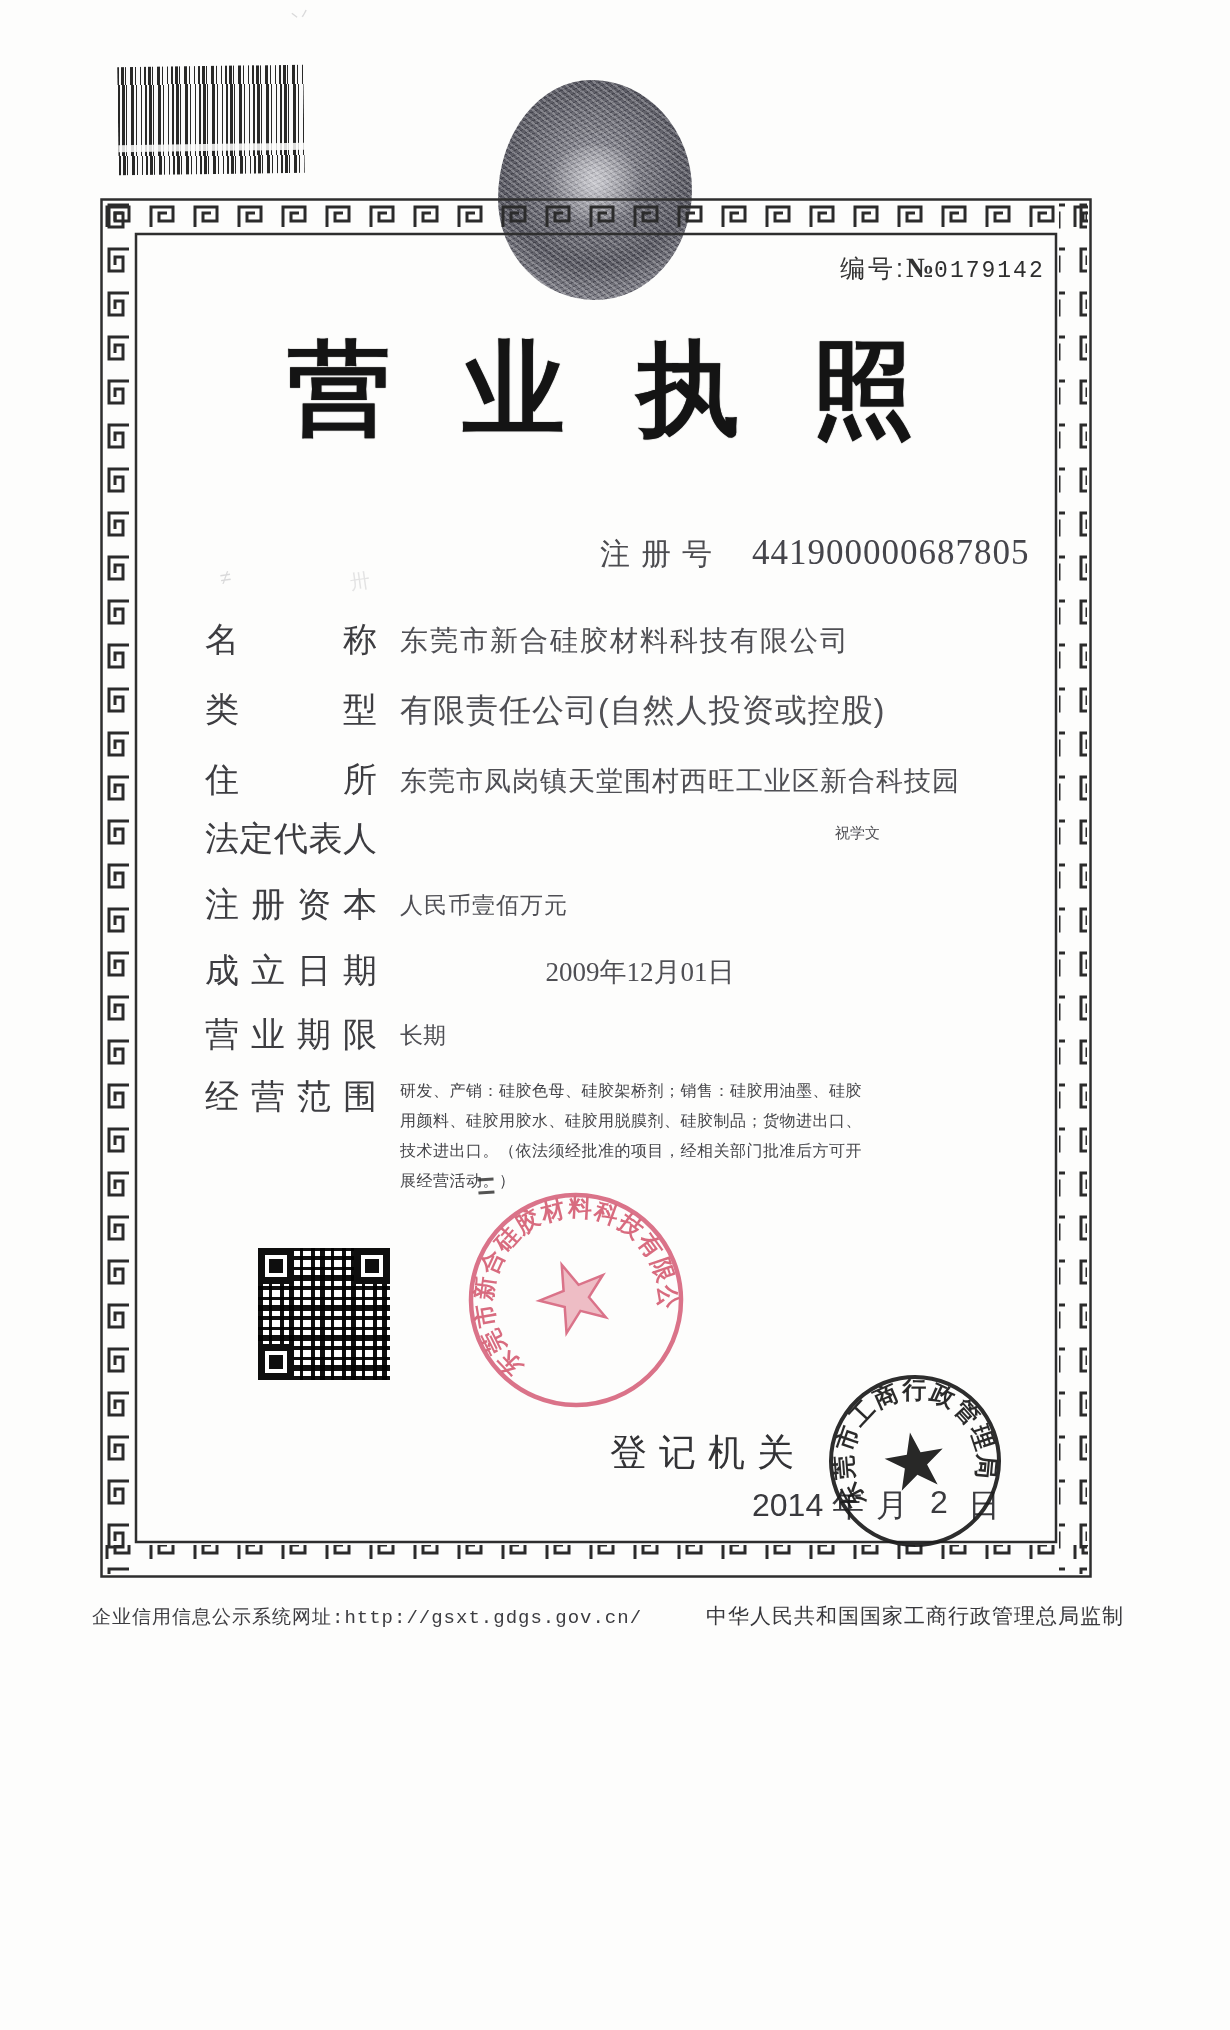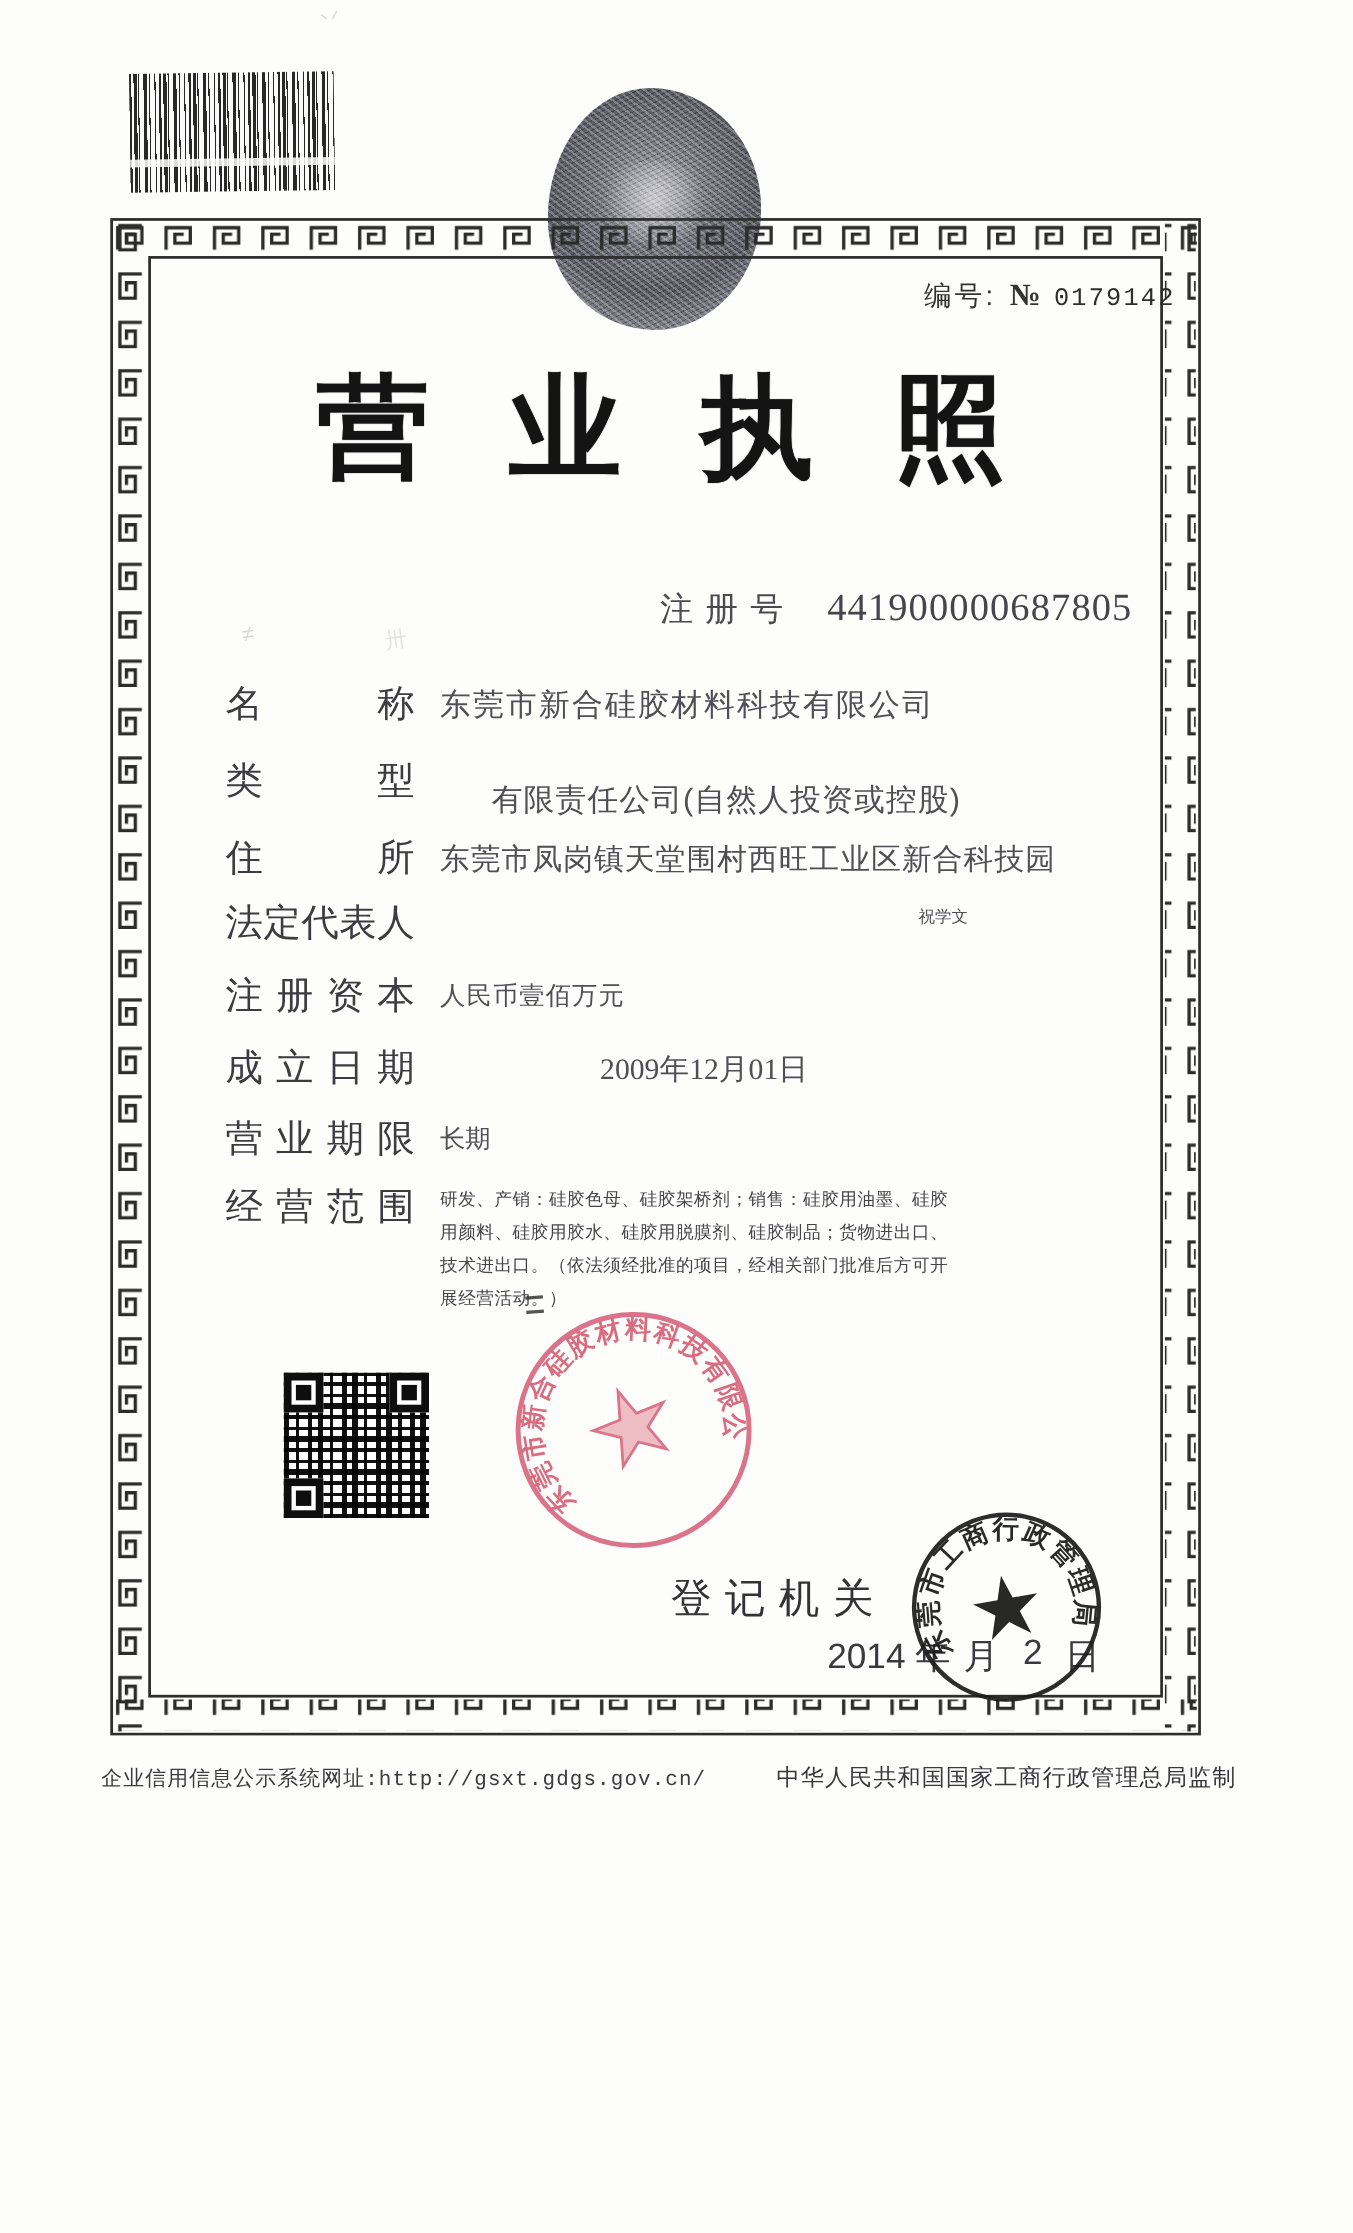--- a/index.html
+++ b/index.html
@@ -27,40 +27,40 @@
   .artifact.a0{left:292px;top:6px;font-size:16px;}
   .artifact.a1{left:220px;top:566px;}
   .artifact.a2{left:350px;top:568px;opacity:.22;}
   .scribble{position:absolute;left:478px;top:1178px;width:16px;height:10px;transform:rotate(-4deg);
     border-top:3px solid #2a2a2a;border-bottom:3px solid #2a2a2a;opacity:.8;}
 
   
   .frame{position:absolute;left:100px;top:198px;}
 
   
-  .serial{position:absolute;left:840px;top:252px;display:flex;align-items:baseline;gap:12px;color:#333;}
+  .serial{position:absolute;left:840px;top:252px;display:flex;align-items:baseline;gap:0;color:#333;}
   .serial .pre{font-size:25px;letter-spacing:3px;}
   .serial .no-sym{font-family:"Liberation Serif",serif;font-weight:bold;font-size:28px;}
   .serial .digits{font-family:"Liberation Mono",monospace;font-size:23px;letter-spacing:2px;color:#2e2e2e;text-align:center;}
 
   .title{position:absolute;left:288px;top:338px;width:626px;display:flex;justify-content:space-between;
     font-size:102px;font-weight:900;color:#141414;line-height:1;
     text-shadow:0 0 1px #303030;letter-spacing:0;}
 
   .regrow{position:absolute;left:600px;top:533px;display:flex;align-items:baseline;}
   .reglabel{width:112px;display:flex;justify-content:space-between;font-size:30px;color:#4c4c50;}
   .regnum{margin-left:40px;font-family:"Liberation Serif",serif;font-size:35px;color:#45454b;letter-spacing:1px;}
 
   
   .row{position:absolute;left:205px;}
   .row .lbl{position:absolute;left:0;top:0;width:172px;display:flex;justify-content:space-between;
     font-size:34px;color:#3d3d41;font-weight:500;}
   .row .val{position:absolute;left:195px;top:6px;width:480px;color:#4f4f54;white-space:nowrap;}
   .r-name{top:617px;}  .r-name .val{font-size:28px;letter-spacing:2px;top:5px;}
-  .r-type{top:687px;}  .r-type .val{font-size:28px;letter-spacing:1px;top:21px;margin-left:47px;}
+  .r-type{top:687px;}  .r-type .val{font-size:32px;letter-spacing:1px;top:2px;}
   .r-addr{top:757px;}  .r-addr .val{font-size:27px;letter-spacing:1px;top:6px;width:520px;}
   .r-rep{top:816px;}   .r-rep .val{font-size:15px;top:8px;text-align:right;}
   .r-cap{top:882px;}   .r-cap .val{font-size:23px;top:8px;letter-spacing:1px;}
   .r-date{top:948px;}  .r-date .val{font-family:"Liberation Serif",serif;font-size:27px;top:6px;text-align:center;}
   .r-term{top:1012px;} .r-term .val{font-size:23px;top:8px;}
   .r-scope{top:1074px;}
   .r-scope .val{font-size:16px;line-height:30px;width:462px;white-space:normal;
     text-align:justify;letter-spacing:.5px;color:#454549;font-weight:500;top:2px;}
 
   

